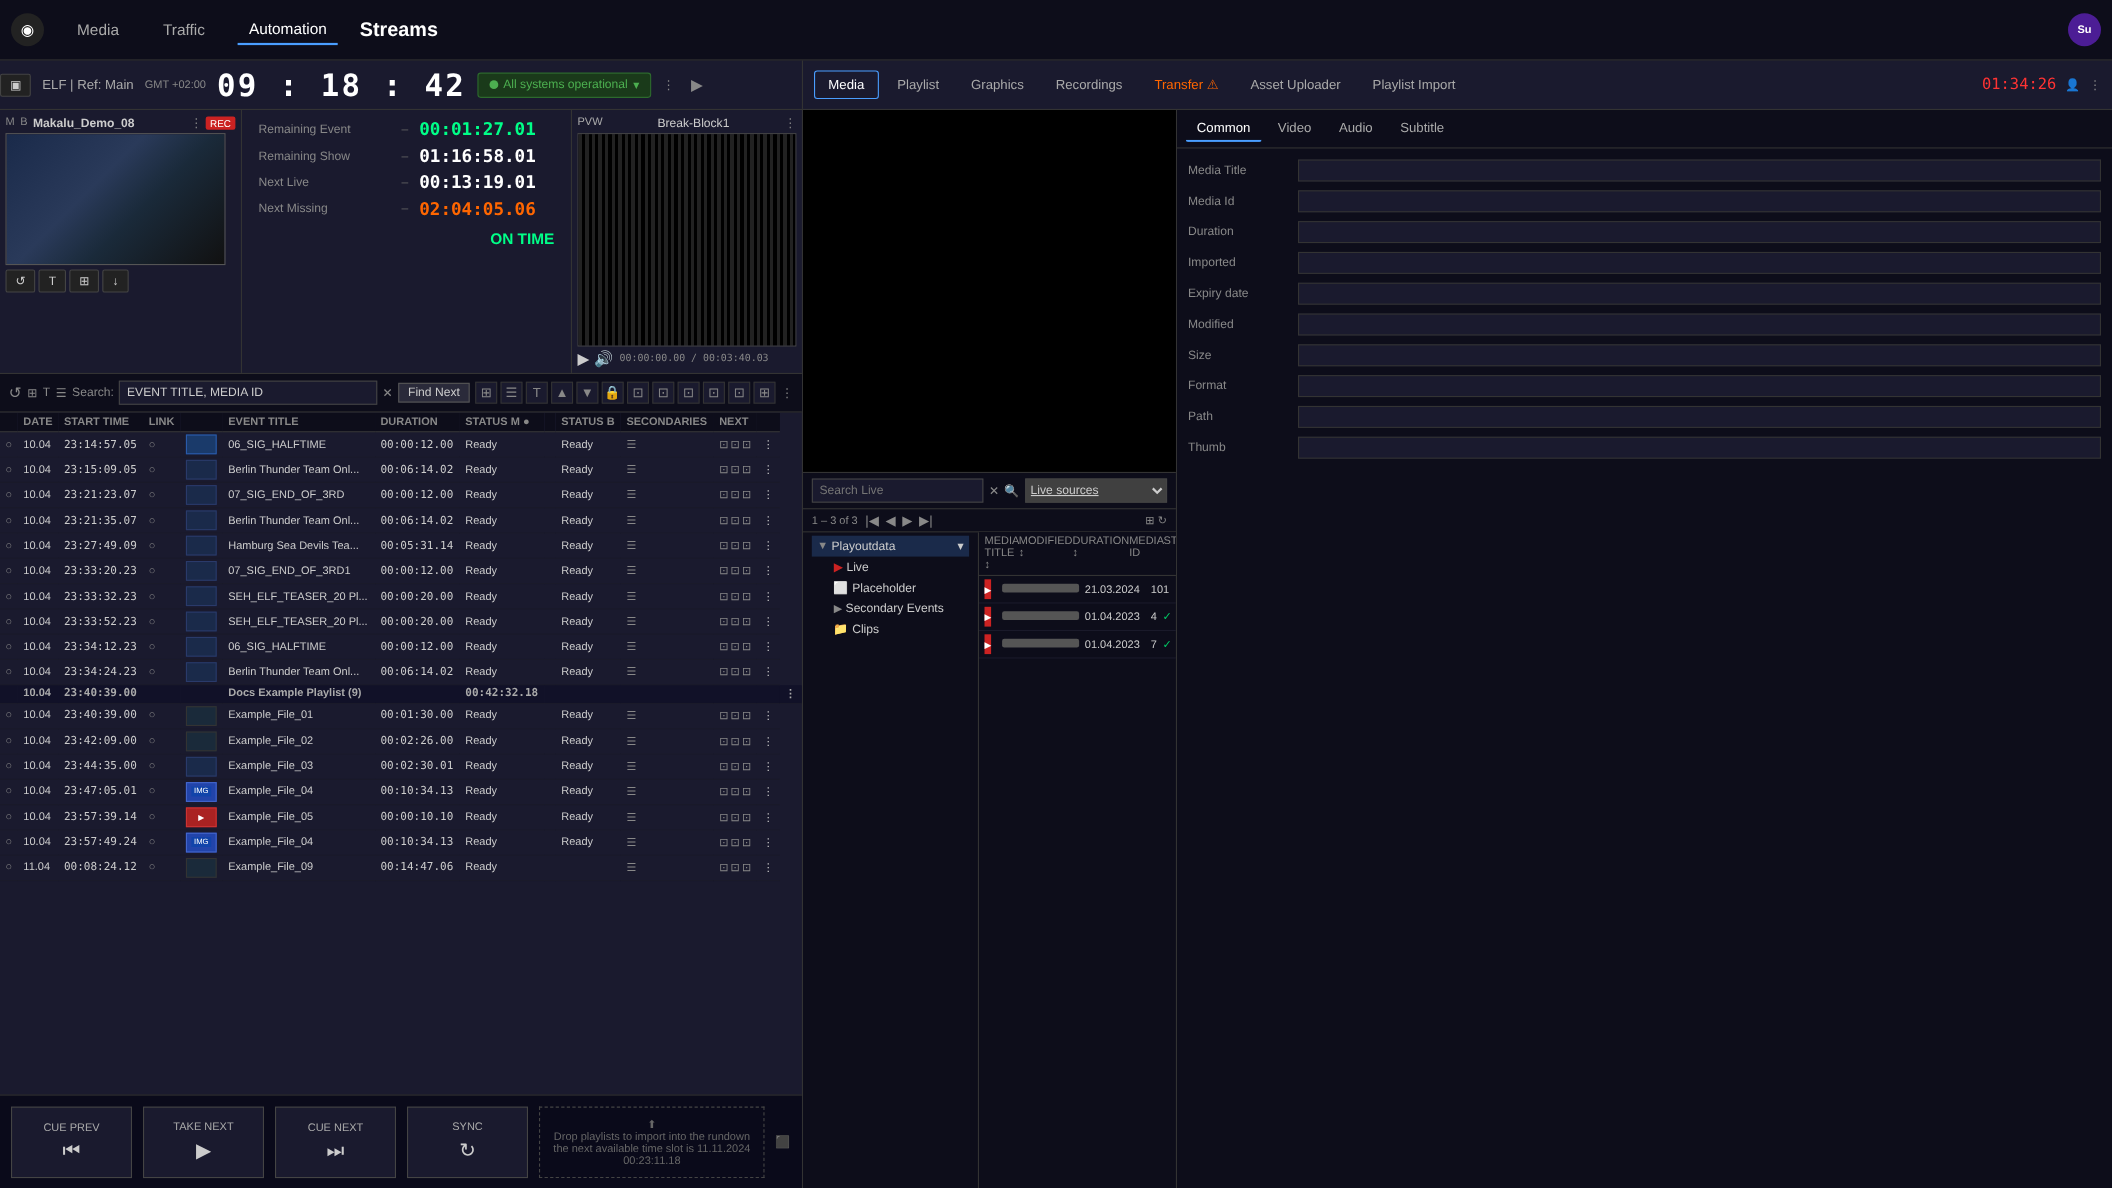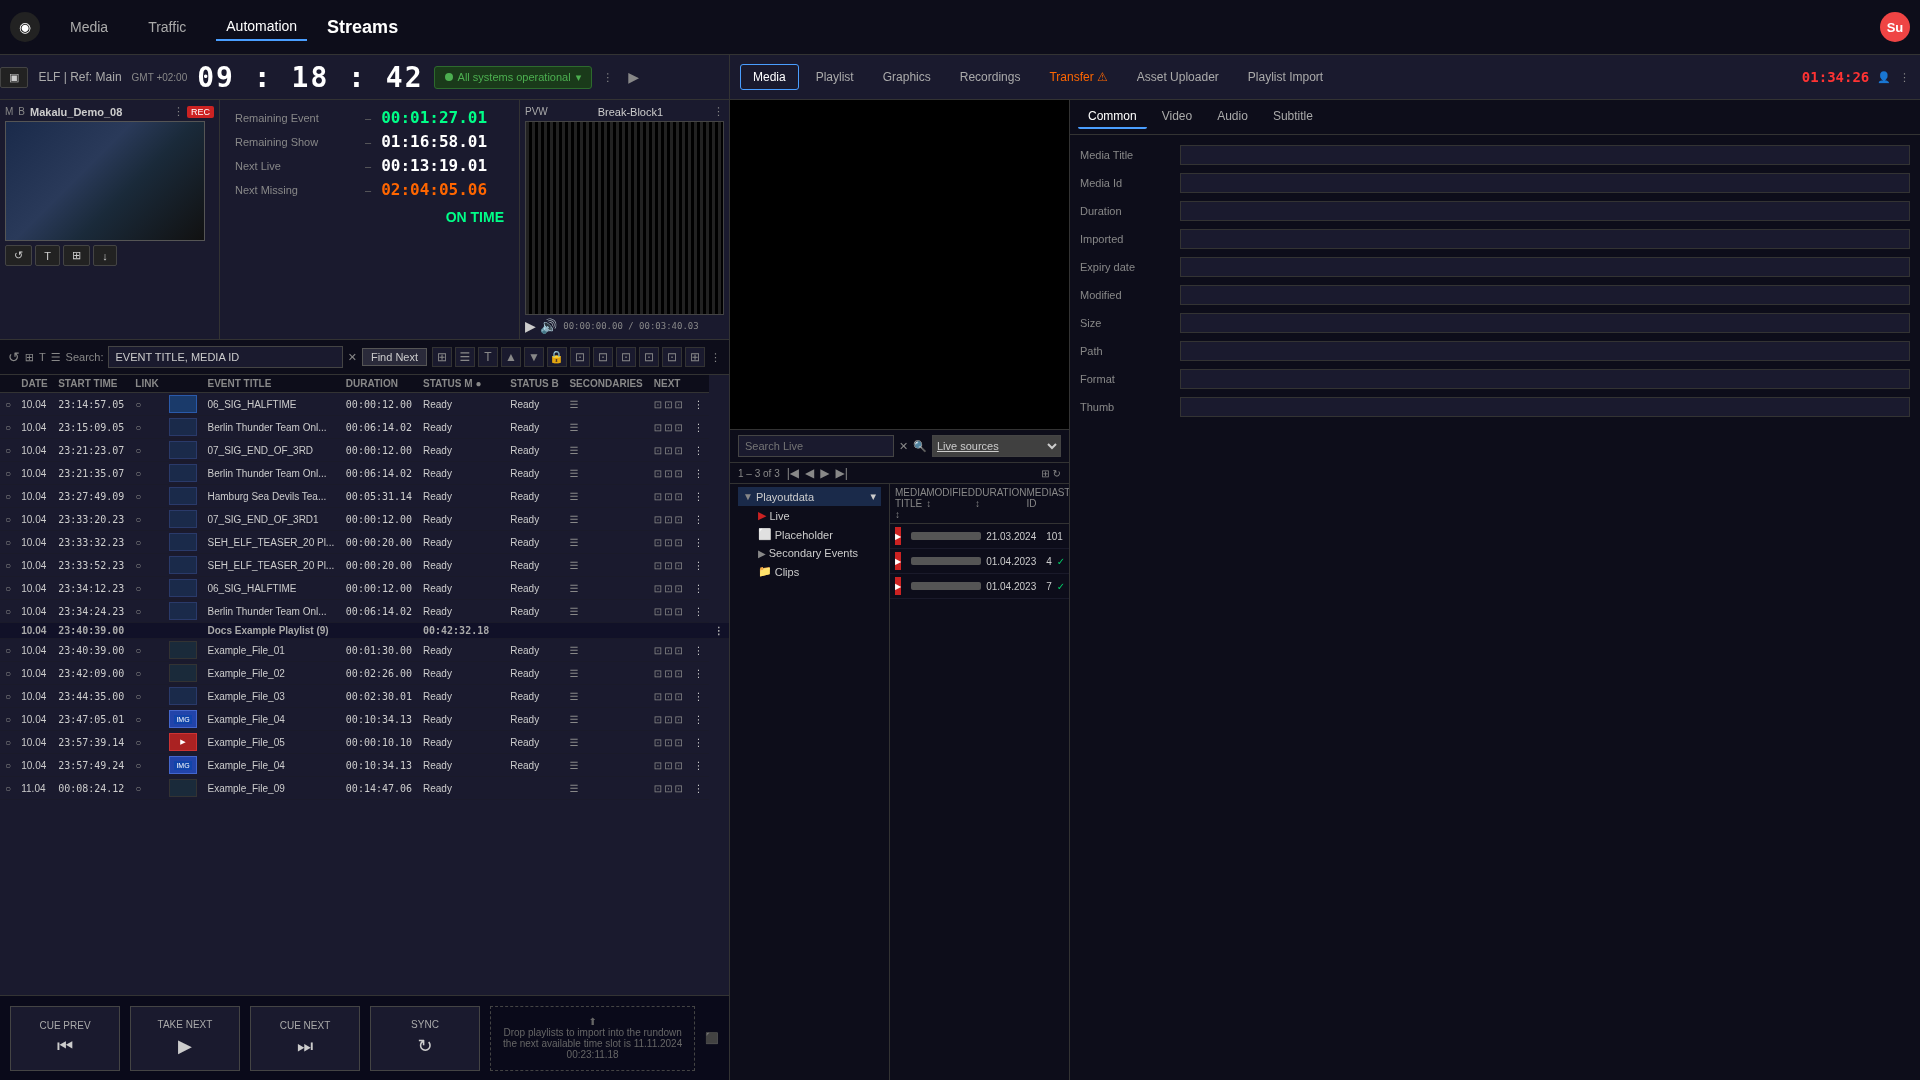--- a/index.html
+++ b/index.html
@@ -8,30 +8,30 @@
     
     .top-nav {
       display: flex; align-items: center; background: #0d0d1a; height: 55px;
       border-bottom: 1px solid #333; padding: 0 10px; gap: 20px;
     }
     .nav-logo { width: 30px; height: 30px; background: #222; border-radius: 50%; display: flex; align-items: center; justify-content: center; color: #fff; font-size: 14px; }
     .nav-item { color: #aaa; cursor: pointer; font-size: 14px; padding: 5px 10px; }
     .nav-item.active { color: #fff; border-bottom: 2px solid #4a9eff; }
     .nav-title { color: #fff; font-size: 18px; font-weight: bold; }
     .nav-spacer { flex: 1; }
-    .nav-avatar { width: 30px; height: 30px; background: #ef4444; border-radius: 50%; display: flex; align-items: center; justify-content: center; color: #fff; font-size: 13px; font-weight: bold; }
+    .nav-avatar { width: 30px; height: 30px; background: #4c1d95; border-radius: 50%; display: flex; align-items: center; justify-content: center; color: #fff; font-size: 10px; font-weight: bold; }
     .toolbar-btn { background: #222; border: 1px solid #444; color: #ccc; padding: 3px 8px; cursor: pointer; font-size: 11px; border-radius: 2px; }
     .toolbar-label { color: #aaa; font-size: 12px; }
     .time-display { color: #fff; font-size: 28px; font-weight: bold; letter-spacing: 2px; font-family: monospace; }
     .status-pill { background: #1a3a1a; border: 1px solid #2d6a2d; color: #4CAF50; padding: 4px 10px; border-radius: 3px; font-size: 11px; display: flex; align-items: center; gap: 5px; }
     .status-dot { width: 8px; height: 8px; background: #4CAF50; border-radius: 50%; }
     .rtab { color: #aaa; padding: 5px 12px; cursor: pointer; font-size: 12px; border-radius: 2px; }
     .rtab.active { color: #fff; border: 1px solid #4a9eff; }
     .rtab.alert { color: #ff6600; }
-    .time-red { color: #ff3333; font-size: 14px; font-weight: bold; font-family: monospace; }
+    .time-red { color: #ff3333; font-size: 14px; font-weight: normal; font-family: monospace; }
 
     
     .main-content {
       display: flex; height: calc(1080px - 100px);
     }
 
     
     .left-panel {
       width: 730px; border-right: 1px solid #333; display: flex; flex-direction: column;
     }
@@ -893,25 +893,25 @@
   </div>
         <div class="prop-row">
     <span class="prop-label">Modified</span>
     <div class="prop-value"></div>
   </div>
         <div class="prop-row">
     <span class="prop-label">Size</span>
     <div class="prop-value"></div>
   </div>
         <div class="prop-row">
+    <span class="prop-label">Format</span>
+    <div class="prop-value"></div>
+  </div>
+        <div class="prop-row">
     <span class="prop-label">Path</span>
-    <div class="prop-value"></div>
-  </div>
-        <div class="prop-row">
-    <span class="prop-label">Format</span>
     <div class="prop-value"></div>
   </div>
         <div class="prop-row">
     <span class="prop-label">Thumb</span>
     <div class="prop-value"></div>
   </div>
       </div>
   </div>
 
 </div>

